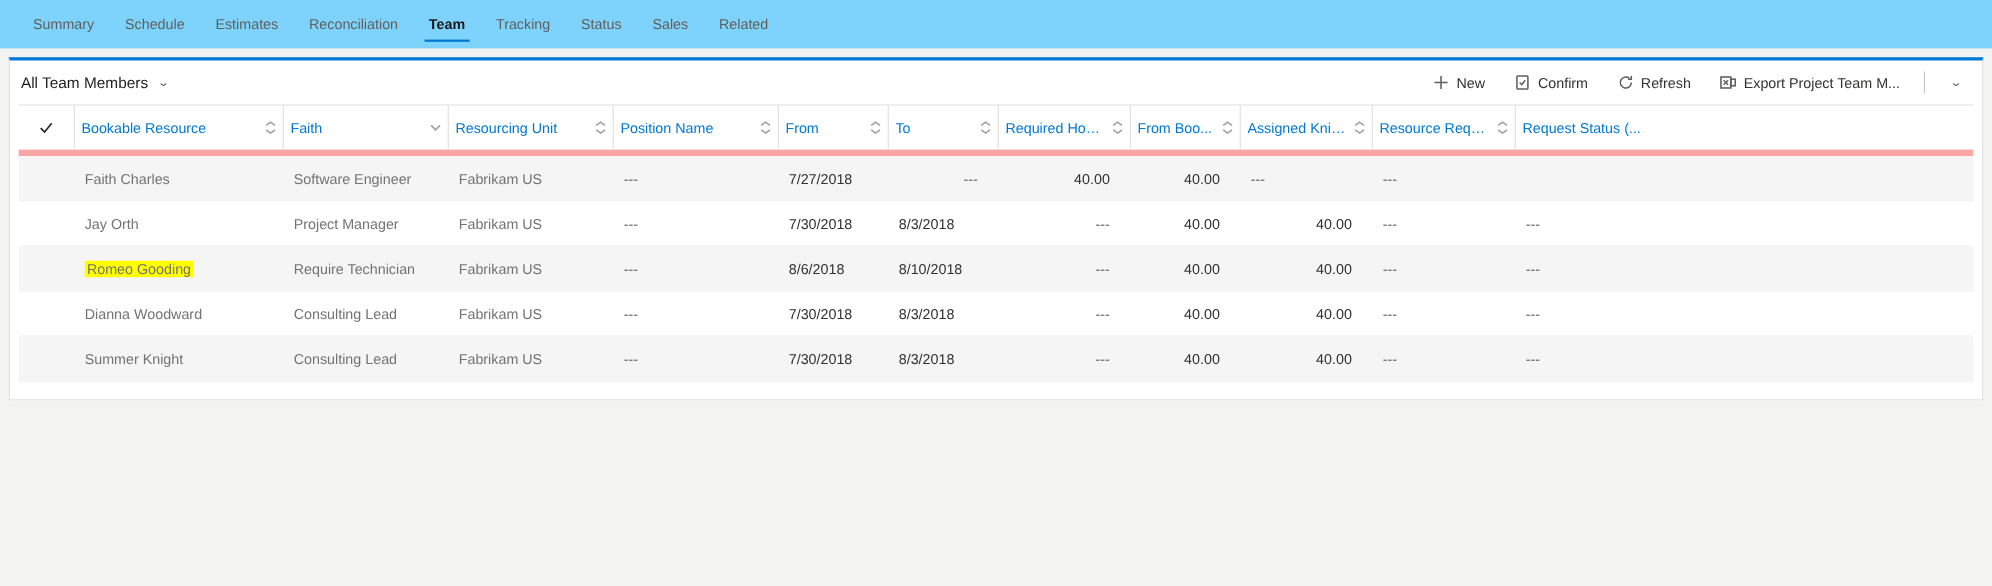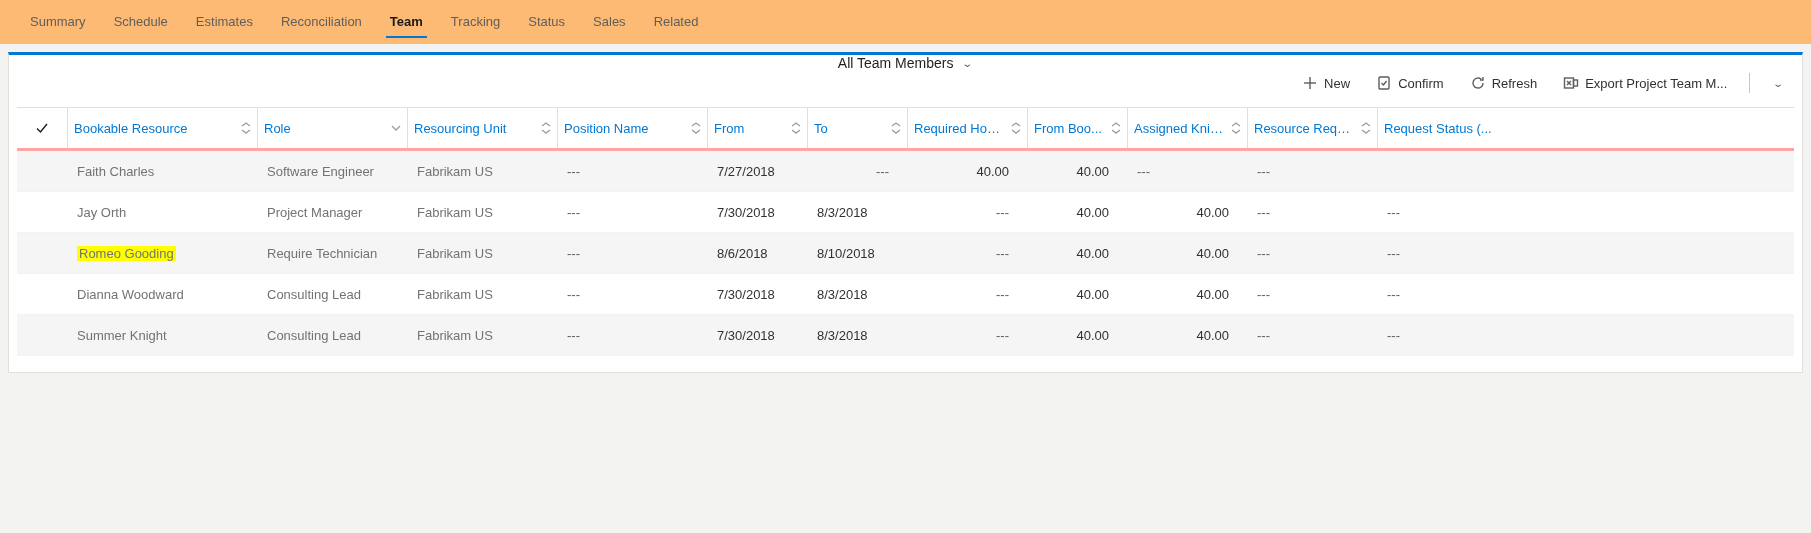--- a/index.html
+++ b/index.html
@@ -11,21 +11,21 @@
     background: #f3f3f1;
     width: 1811px;
   }
 
   
   .nav {
     display: flex;
     align-items: center;
     padding: 0 16px;
     height: 44px;
-    background: #fdba74;
+    background: #7dd3fc;
   }
   .nav-item {
     padding: 0 14px;
     height: 44px;
     line-height: 44px;
     color: #605e5c;
     cursor: pointer;
     position: relative;
   }
   .nav-item.active {
@@ -49,21 +49,20 @@
     border: 1px solid #e1dfdd;
     border-top: 3px solid #0078d4;
   }
 
   
   .viewbar {
     display: flex;
     align-items: center;
     height: 40px;
     padding: 0 10px;
-    flex-direction: column;
   }
   .view-title {
     display: flex;
     align-items: center;
     gap: 8px;
     font-size: 14px;
     color: #201f1e;
     cursor: pointer;
   }
   .chev {
@@ -106,22 +105,21 @@
     margin: 0 8px 16px 8px;
   }
   .ghead, .grow {
     display: grid;
     grid-template-columns: 50px 190px 150px 150px 150px 100px 100px 120px 100px 120px 130px 140px;
     align-items: stretch;
     min-height: 40px;
   }
   .ghead {
     border-top: 1px solid #e1dfdd;
-    border-bottom: 3px solid #fca5a5;
-    margin-top: 12px;
+    border-bottom: 6px solid #fca5a5;
   }
   .gh {
     display: flex;
     align-items: center;
     border-left: 1px solid #e1dfdd;
     padding: 0 6px;
     color: #0078d4;
     font-size: 13px;
     cursor: pointer;
     white-space: nowrap;
@@ -250,21 +248,21 @@
     <div class="gh">
           <span class="txt">Bookable Resource</span>
           <span class="sort">
             <svg viewBox="0 0 10 12" width="10" height="12">
               <polyline points="1,4 5,1 9,4"></polyline>
               <polyline points="1,8 5,11 9,8"></polyline>
             </svg>
           </span>
         </div>
         <div class="gh">
-          <span class="txt">Role</span>
+          <span class="txt">Faith</span>
           <span class="sort">
             <svg viewBox="0 0 10 12" width="10" height="12">
               <polyline points="1,4 5,8 9,4"></polyline>
             </svg>
           </span>
         </div>
         <div class="gh">
           <span class="txt">Resourcing Unit</span>
           <span class="sort">
             <svg viewBox="0 0 10 12" width="10" height="12">

